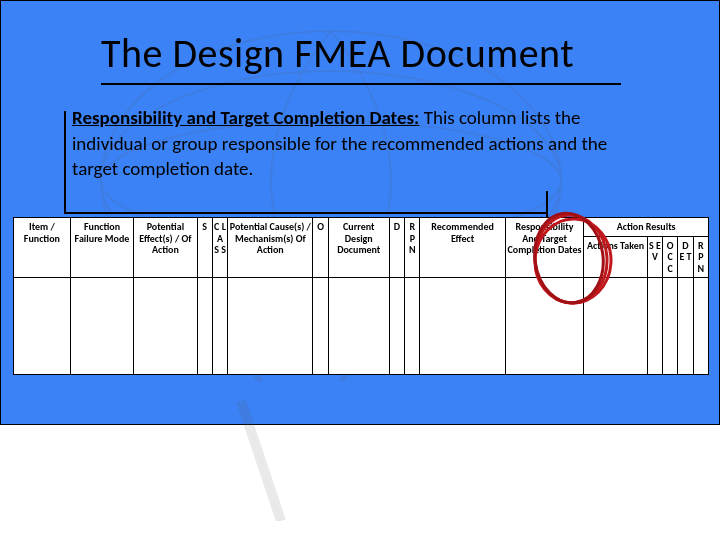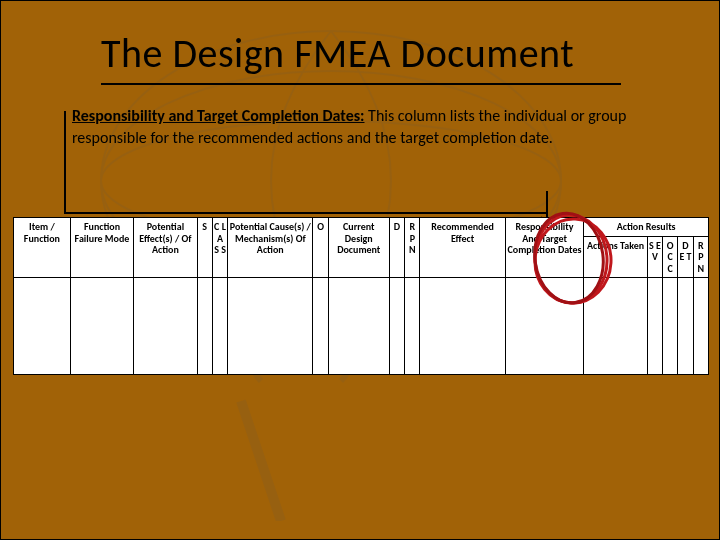--- a/index.html
+++ b/index.html
@@ -8,24 +8,24 @@
     width: 720px;
     height: 540px;
     font-family: Calibri, Arial, sans-serif;
     background: #fff;
     overflow: hidden;
     position: relative;
   }
   .slide {
     position: relative;
     width: 720px;
-    height: 540px;
+    height: 425px;
     border: 1px solid #000;
     box-sizing: border-box;
-    background: #a16207;
+    background: #3b82f6;
   }
   
   .bg-sketch {
     position: absolute;
     left: 60px;
     top: 20px;
     width: 600px;
     height: 500px;
     pointer-events: none;
     opacity: 0.12;
@@ -46,21 +46,21 @@
     top: 82px;
     width: 520px;
     border-top: 2px solid #000;
   }
 
   .callout {
     position: absolute;
     left: 71px;
     top: 104px;
     width: 580px;
-    font-size: 16px;
+    font-size: 19px;
     line-height: 1.35;
     color: #000;
   }
   .callout .lead { font-weight: bold; text-decoration: underline; }
 
   .arrow {
     position: absolute;
     left: 56px;
     top: 110px;
     width: 500px;

